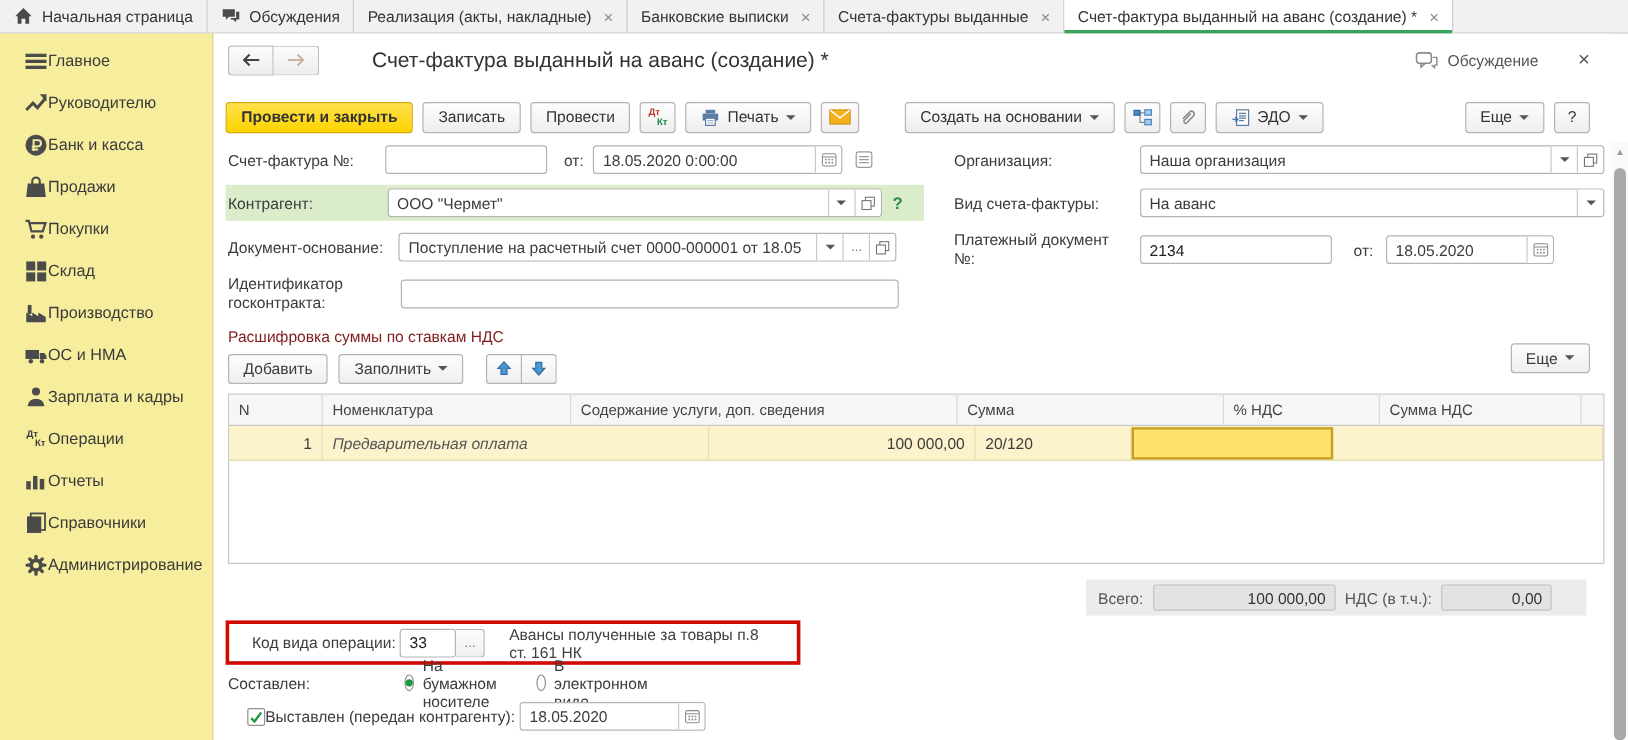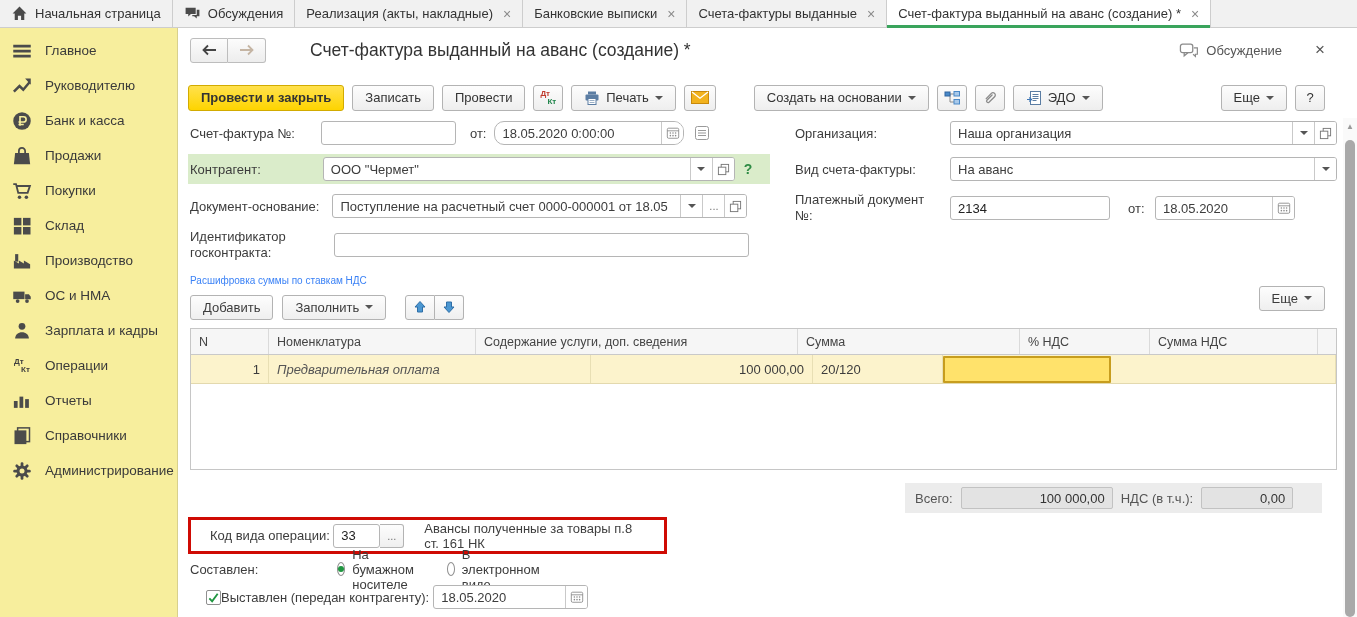--- a/index.html
+++ b/index.html
@@ -14,21 +14,21 @@
          color:#333; position:relative; white-space:nowrap; cursor:default; }
   .tab.active { background:#fff; }
   .tab.active::after { content:""; position:absolute; left:0; right:0; bottom:-1px; height:3px; background:#3aa45c; }
   .tab .tab-close { color:#8a8a8a; font-size:14px; margin-left:3px; }
   .tab .ic { width:17px; height:17px; display:inline-flex; color:#4a4a4a; }
   .ic svg { width:100%; height:100%; }
 
   
   .sidebar { position:absolute; top:28px; left:0; bottom:0; width:178px; background:#f7ee9d;
              border-right:1px solid #d8d08d; padding-top:5px; }
-  .side-item { display:flex; align-items:center; gap:13px; height:35px; padding-left:12px;
+  .side-item { display:flex; align-items:center; height:35px; padding-left:20px;
                color:#3a3a3a; font-size:13.5px; cursor:default; }
   .side-item .ic { width:20px; height:20px; display:inline-flex; align-items:center; justify-content:center; color:#4b4b4b; flex:0 0 20px; }
   .dtkt-s { font:bold 8px "Liberation Sans",sans-serif; color:#3f3f3f; line-height:1; display:block; }
   .dtkt-s span { display:block; }
   .dtkt-s span:last-child { margin-left:7px; }
 
   
   .main { position:absolute; left:178px; top:28px; right:14px; bottom:0; background:#fff; }
   .abs { position:absolute; display:flex; align-items:center; }
 
@@ -58,21 +58,21 @@
            display:inline-flex; align-items:center; padding:0 7px; color:#222; }
   .group { height:24px; border:1px solid #b5b5b5; border-radius:3px; background:#fff;
            display:inline-flex; align-items:stretch; overflow:hidden; }
   .group .txt { display:flex; align-items:center; padding:0 7px; flex:1 1 auto; white-space:nowrap; overflow:hidden; }
   .group .gbtn { width:22px; display:flex; align-items:center; justify-content:center;
                  border-left:1px solid #c9c9c9; background:#fff; color:#666; }
   .green-strip { position:absolute; background:#daecca; }
   .q-green { color:#2e8b44; font-weight:bold; font-size:14px; }
   .two-line { line-height:1.25; }
 
-  .section-title { color:#3b82f6; font-size:10px; }
+  .section-title { color:#7f1d1d; font-size:13px; }
 
   .tbtn { height:25px; display:inline-flex; align-items:center; gap:6px; padding:0 12px;
           background:linear-gradient(#fdfdfd,#efefef); border:1px solid #b3b3b3; border-radius:3px; }
   .arr-group .tbtn { padding:0 7px; }
   .arr-group .tbtn:first-child { border-radius:3px 0 0 3px; }
   .arr-group .tbtn:last-child { border-radius:0 3px 3px 0; border-left:none; }
 
   
   .vat-table { position:absolute; left:12px; top:300px; width:1147px; height:142px;
                border:1px solid #c6c6c6; background:#fff; }
@@ -388,21 +388,21 @@
         <div class="btn icon-only" style="width:30px; justify-content:center;">
             <span>?</span>
           </div>
       </div>
     </div>
 
     <div class="abs" style="left:12px; top:92px; height:26px;">
       <span class="lbl">Счет-фактура №:</span>
       <span class="field" style="width:135px; margin-left:26px;"></span>
       <span class="lbl" style="margin-left:14px;">от:</span>
-      <span class="group" style="width:190px; margin-left:8px;border-radius:10px;">
+      <span class="group" style="width:208px; margin-left:8px;">
         <span class="txt">18.05.2020 0:00:00</span>
         <span class="gbtn">
             <span class="ic" style="width:14px;height:14px;"><svg viewBox="0 0 16 16">
                 <rect x="1.5" y="2.5" width="13" height="11.5" rx="1.5" fill="#fff" stroke="#8a8a8a"></rect>
                 <path d="M1.5 5.5h13" stroke="#8a8a8a"></path>
                 <circle cx="5" cy="8" r="0.9" fill="#8a8a8a"></circle>
                 <circle cx="8" cy="8" r="0.9" fill="#8a8a8a"></circle>
                 <circle cx="11" cy="8" r="0.9" fill="#8a8a8a"></circle>
                 <circle cx="5" cy="11" r="0.9" fill="#8a8a8a"></circle>
                 <circle cx="8" cy="11" r="0.9" fill="#8a8a8a"></circle>

